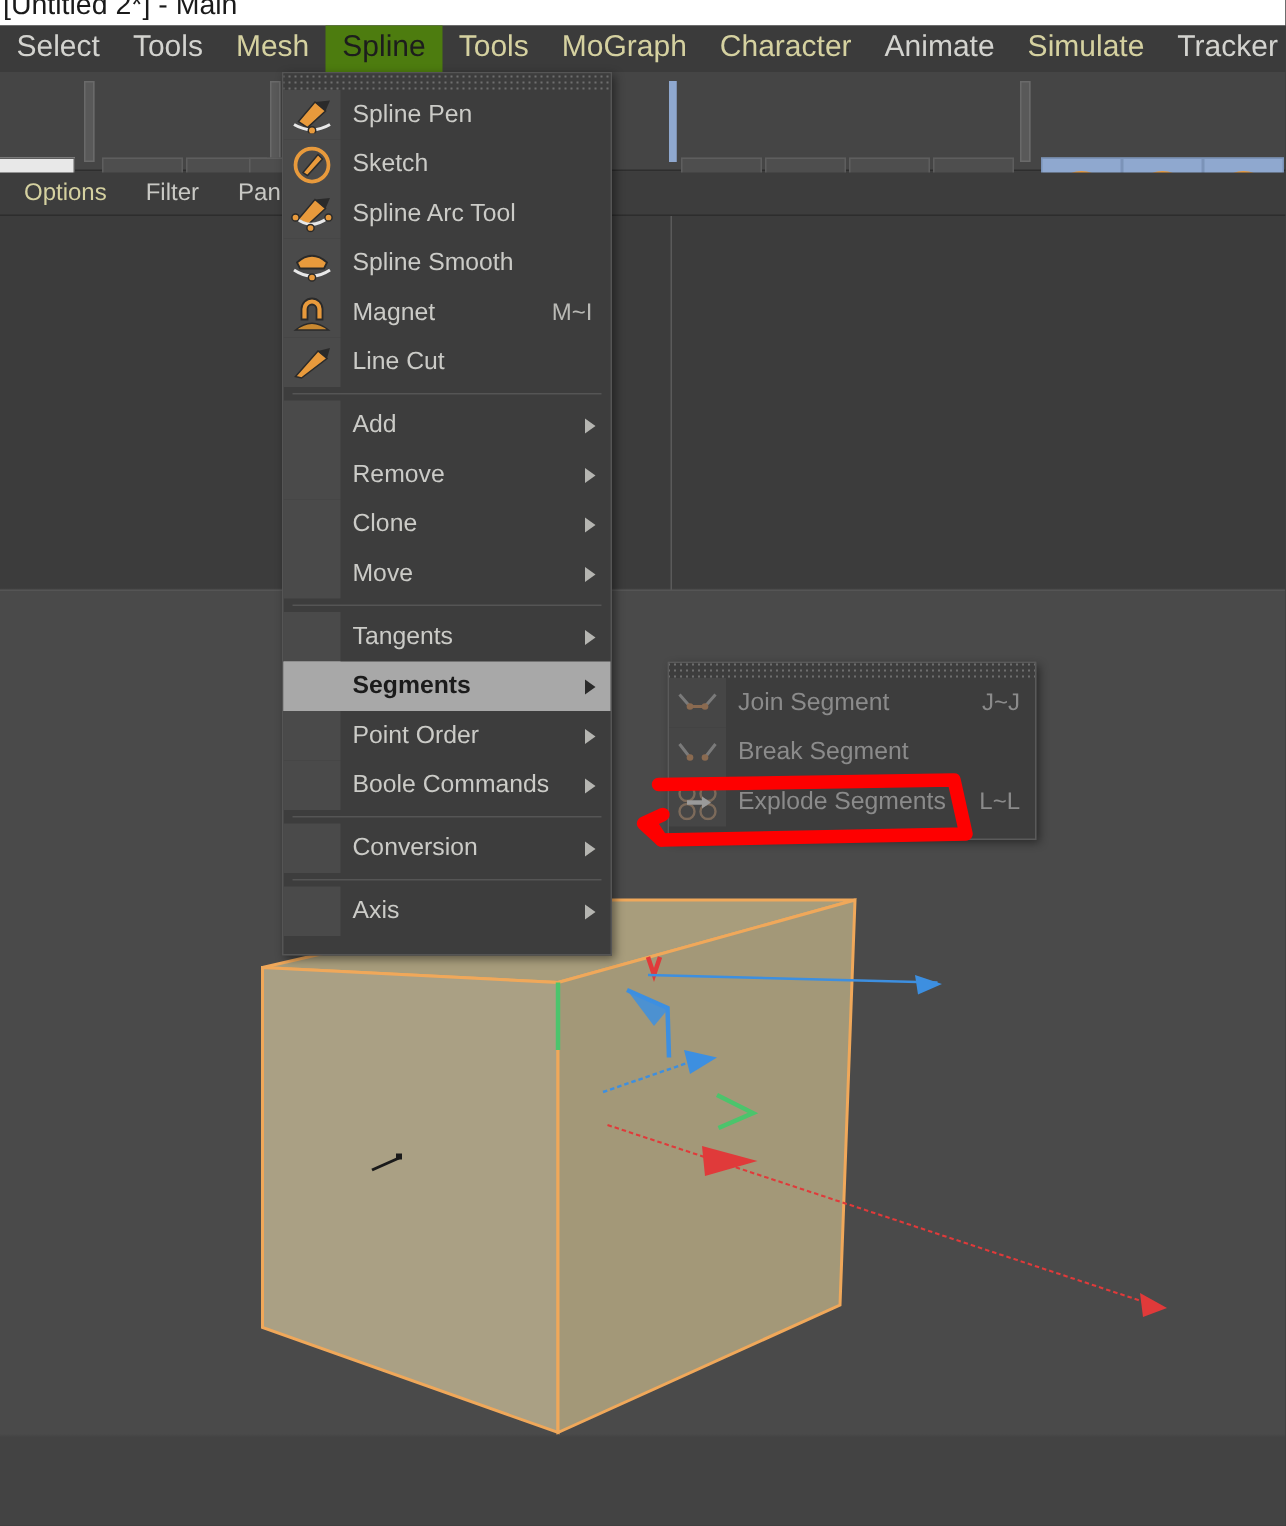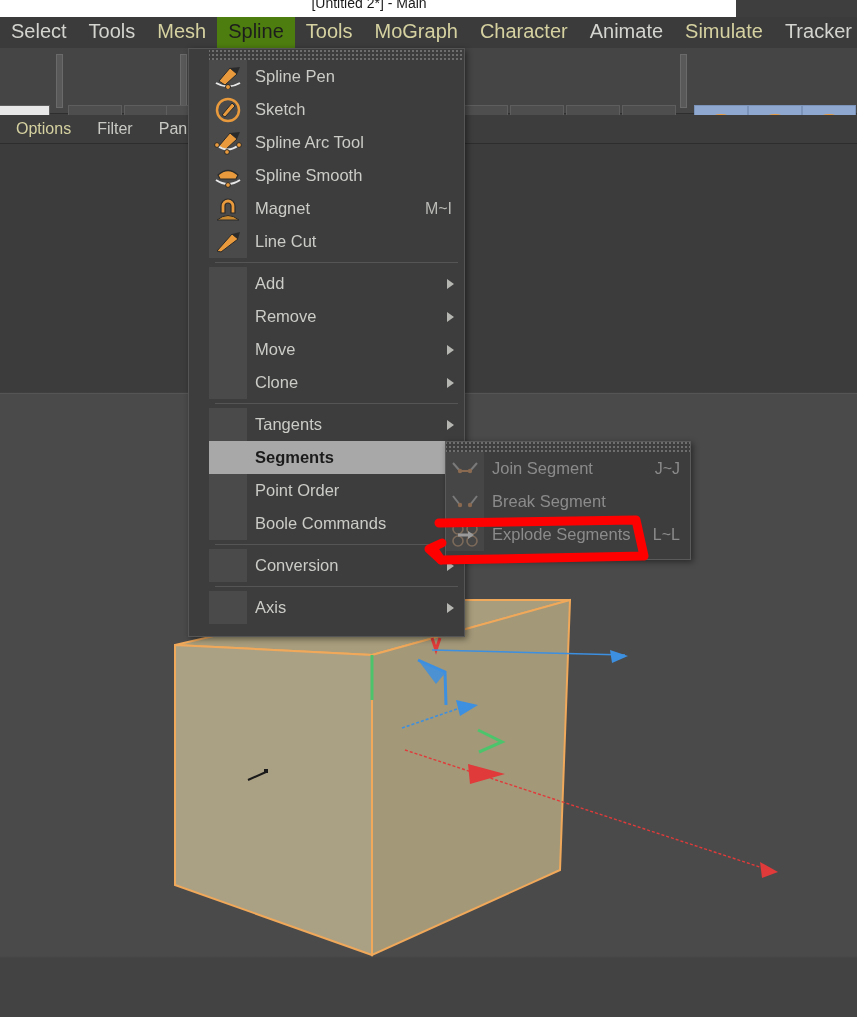--- a/index.html
+++ b/index.html
@@ -6,24 +6,24 @@
   html, body {
     width: 857px; height: 1017px;
     overflow: hidden;
     background: #3e3e3e;
     font-family: "Liberation Sans", sans-serif;
   }
   #root { position: relative; width: 857px; height: 1017px; }
 
   
   .titlebar {
-    position: absolute; left: 0; top: 0; width: 736px; height: 17px;
+    position: absolute; left: 0; top: 0; width: 857px; height: 17px;
     background: #ffffff; color: #1a1a1a;
-    font-size: 14px; line-height: 13px;
-    padding-left: 2px; overflow: hidden; text-align: center;
+    font-size: 19px; line-height: 13px;
+    padding-left: 2px; overflow: hidden;
   }
   .titlebar span { position: relative; top: -3px; }
 
   
   .menubar {
     position: absolute; left: 0; top: 17px; width: 857px; height: 31px;
     background: #3b3b3b;
     display: flex; align-items: center;
   }
   .menubar .mi {
@@ -85,26 +85,25 @@
     background: #555;
   }
   .vpsep {
     position: absolute; left: 447px; top: 0px; width: 1px; height: 250px;
     background: #5a5a5a;
   }
 
   
   .dropdown {
     position: absolute; left: 188px; top: 48px;
-    width: 277px; height: 589px;
+    width: 220px; height: 589px;
     background: #3d3d3d;
     border: 1px solid #555;
     box-shadow: 2px 2px 6px rgba(0,0,0,0.45);
     z-index: 40;
-    padding-left: 20px;
   }
   .dd-dots {
     height: 11px; width: 100%;
     background-image: radial-gradient(#6e6e6e 1px, transparent 1px);
     background-size: 4px 4px; background-position: 2px 4px;
     background-color: #3d3d3d;
   }
   .dd-item {
     position: relative; height: 33px;
     display: flex; align-items: center;
@@ -374,26 +373,26 @@
       <div class="lbl">Add</div>
       <div class="arrow"></div>
     </div>
     <div class="dd-item">
       <div class="icoslot plain"></div>
       <div class="lbl">Remove</div>
       <div class="arrow"></div>
     </div>
     <div class="dd-item">
       <div class="icoslot plain"></div>
+      <div class="lbl">Clone</div>
+      <div class="arrow"></div>
+    </div>
+    <div class="dd-item">
+      <div class="icoslot plain"></div>
       <div class="lbl">Move</div>
-      <div class="arrow"></div>
-    </div>
-    <div class="dd-item">
-      <div class="icoslot plain"></div>
-      <div class="lbl">Clone</div>
       <div class="arrow"></div>
     </div>
 
     <div class="dd-sep"></div>
 
     <div class="dd-item">
       <div class="icoslot plain"></div>
       <div class="lbl">Tangents</div>
       <div class="arrow"></div>
     </div>

